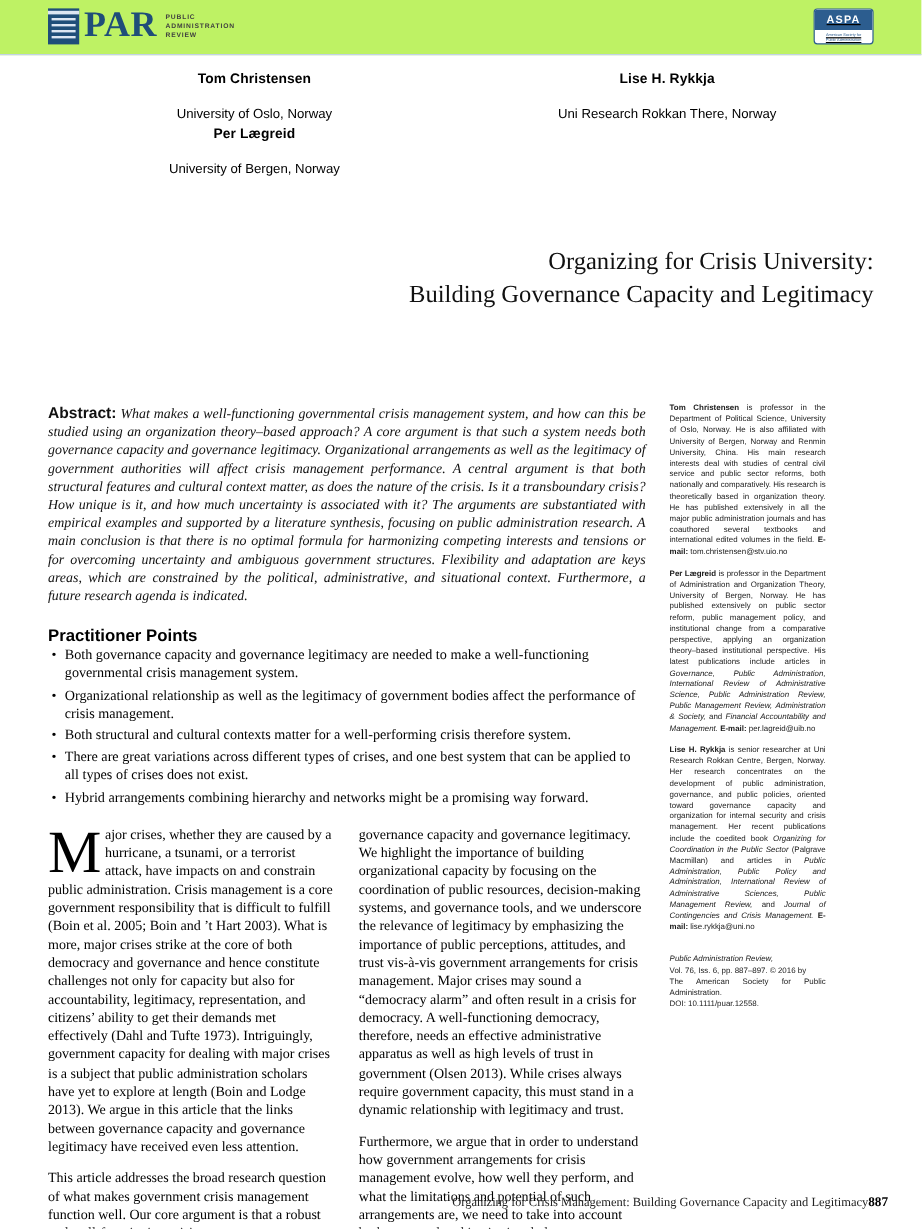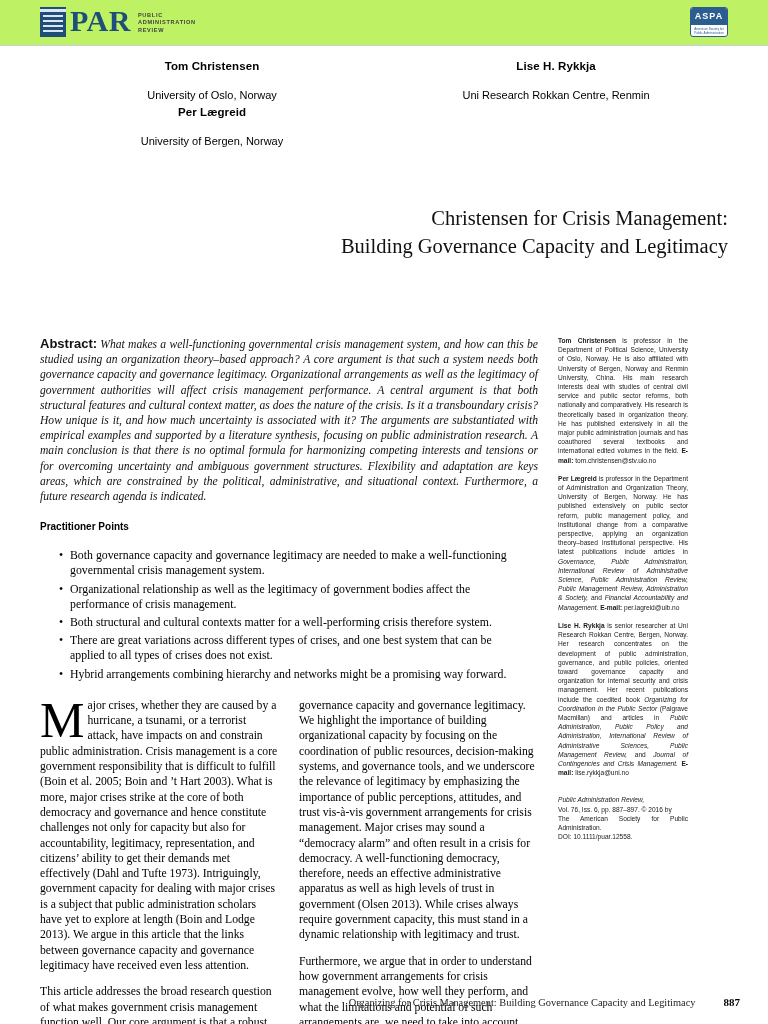--- a/index.html
+++ b/index.html
@@ -70,26 +70,27 @@
     font-weight: bold;
     letter-spacing: 0.7px;
     color: #3f3f3f;
     line-height: 7.4px;
     text-transform: uppercase;
   }
   .aspa-logo {
     position: absolute;
     right: 40px;
     top: 7px;
-    width: 38px;
+    width: 50px;
     height: 30px;
     border: 1px solid #2c5d8f;
     border-radius: 3px;
     background: #ffffff;
     overflow: hidden;
+    text-decoration: underline;
   }
   .aspa-top {
     height: 17px;
     background: #2c5d8f;
     color: #ffffff;
     font-family: "Liberation Sans", sans-serif;
     font-size: 9px;
     font-weight: bold;
     letter-spacing: 1px;
     text-align: center;
@@ -171,26 +172,26 @@
   .abstract b {
     font-style: normal;
     font-weight: bold;
     font-family: "Liberation Sans", sans-serif;
     font-size: 13px;
   }
 
   .pp-head {
     font-family: "Liberation Sans", sans-serif;
     font-weight: bold;
-    font-size: 10px;
+    font-size: 14px;
     margin-top: 17px;
     margin-bottom: 1px;
   }
   ul.pp {
-    margin: 16px;
+    margin: 0;
     padding-left: 14px;
     list-style: none;
   }
   ul.pp li {
     font-size: 11.8px;
     line-height: 15.2px;
     margin-bottom: 3px;
     position: relative;
     text-align: left;
   }
@@ -245,21 +246,21 @@
     right: 28px;
     bottom: 16px;
     border-top: 0;
     display: flex;
     justify-content: flex-end;
     align-items: baseline;
     font-family: Liberation Serif, serif;
     font-size: 10.4px;
   }
   .footer .ftitle { color: #222; }
-  .footer .fpage { font-weight: bold; margin-left: 28px; font-size: 11px; text-align: center; }
+  .footer .fpage { font-weight: bold; margin-left: 0; font-size: 11px; text-align: center; }
 </style>
 </head>
 <body>
 
 <div class="header-band">
   <div class="par-logo">
     <div class="par-bars"></div>
     <div class="par-word">PAR</div>
     <div class="par-sub">
       <div>PUBLIC</div>
@@ -280,26 +281,26 @@
 
   <div class="authors">
     <div class="author-col">
       <div class="name">Tom Christensen</div>
       <div class="aff">University of Oslo, Norway</div>
       <div class="name">Per Lægreid</div>
       <div class="aff">University of Bergen, Norway</div>
     </div>
     <div class="author-col">
       <div class="name">Lise H. Rykkja</div>
-      <div class="aff">Uni Research Rokkan Centre, Renmin</div>
+      <div class="aff">Uni Research Rokkan There, Norway</div>
     </div>
   </div>
 
   <div class="title-block">
-    <div>Christensen for Crisis Management:</div>
+    <div>Organizing for Crisis University:</div>
     <div>Building Governance Capacity and Legitimacy</div>
   </div>
 
   <div class="abs-wrap">
     <div class="abs-main">
       <div class="abstract">
         <b>Abstract:</b>
         <span>What makes a well-functioning governmental crisis management system, and how can this be studied using an organization theory–based approach? A core argument is that such a system needs both governance capacity and governance legitimacy. Organizational arrangements as well as the legitimacy of government authorities will affect crisis management performance. A central argument is that both structural features and cultural context matter, as does the nature of the crisis. Is it a transboundary crisis? How unique is it, and how much uncertainty is associated with it? The arguments are substantiated with empirical examples and supported by a literature synthesis, focusing on public administration research. A main conclusion is that there is no optimal formula for harmonizing competing interests and tensions or for overcoming uncertainty and ambiguous government structures. Flexibility and adaptation are keys areas, which are constrained by the political, administrative, and situational context. Furthermore, a future research agenda is indicated.</span>
       </div>
 

